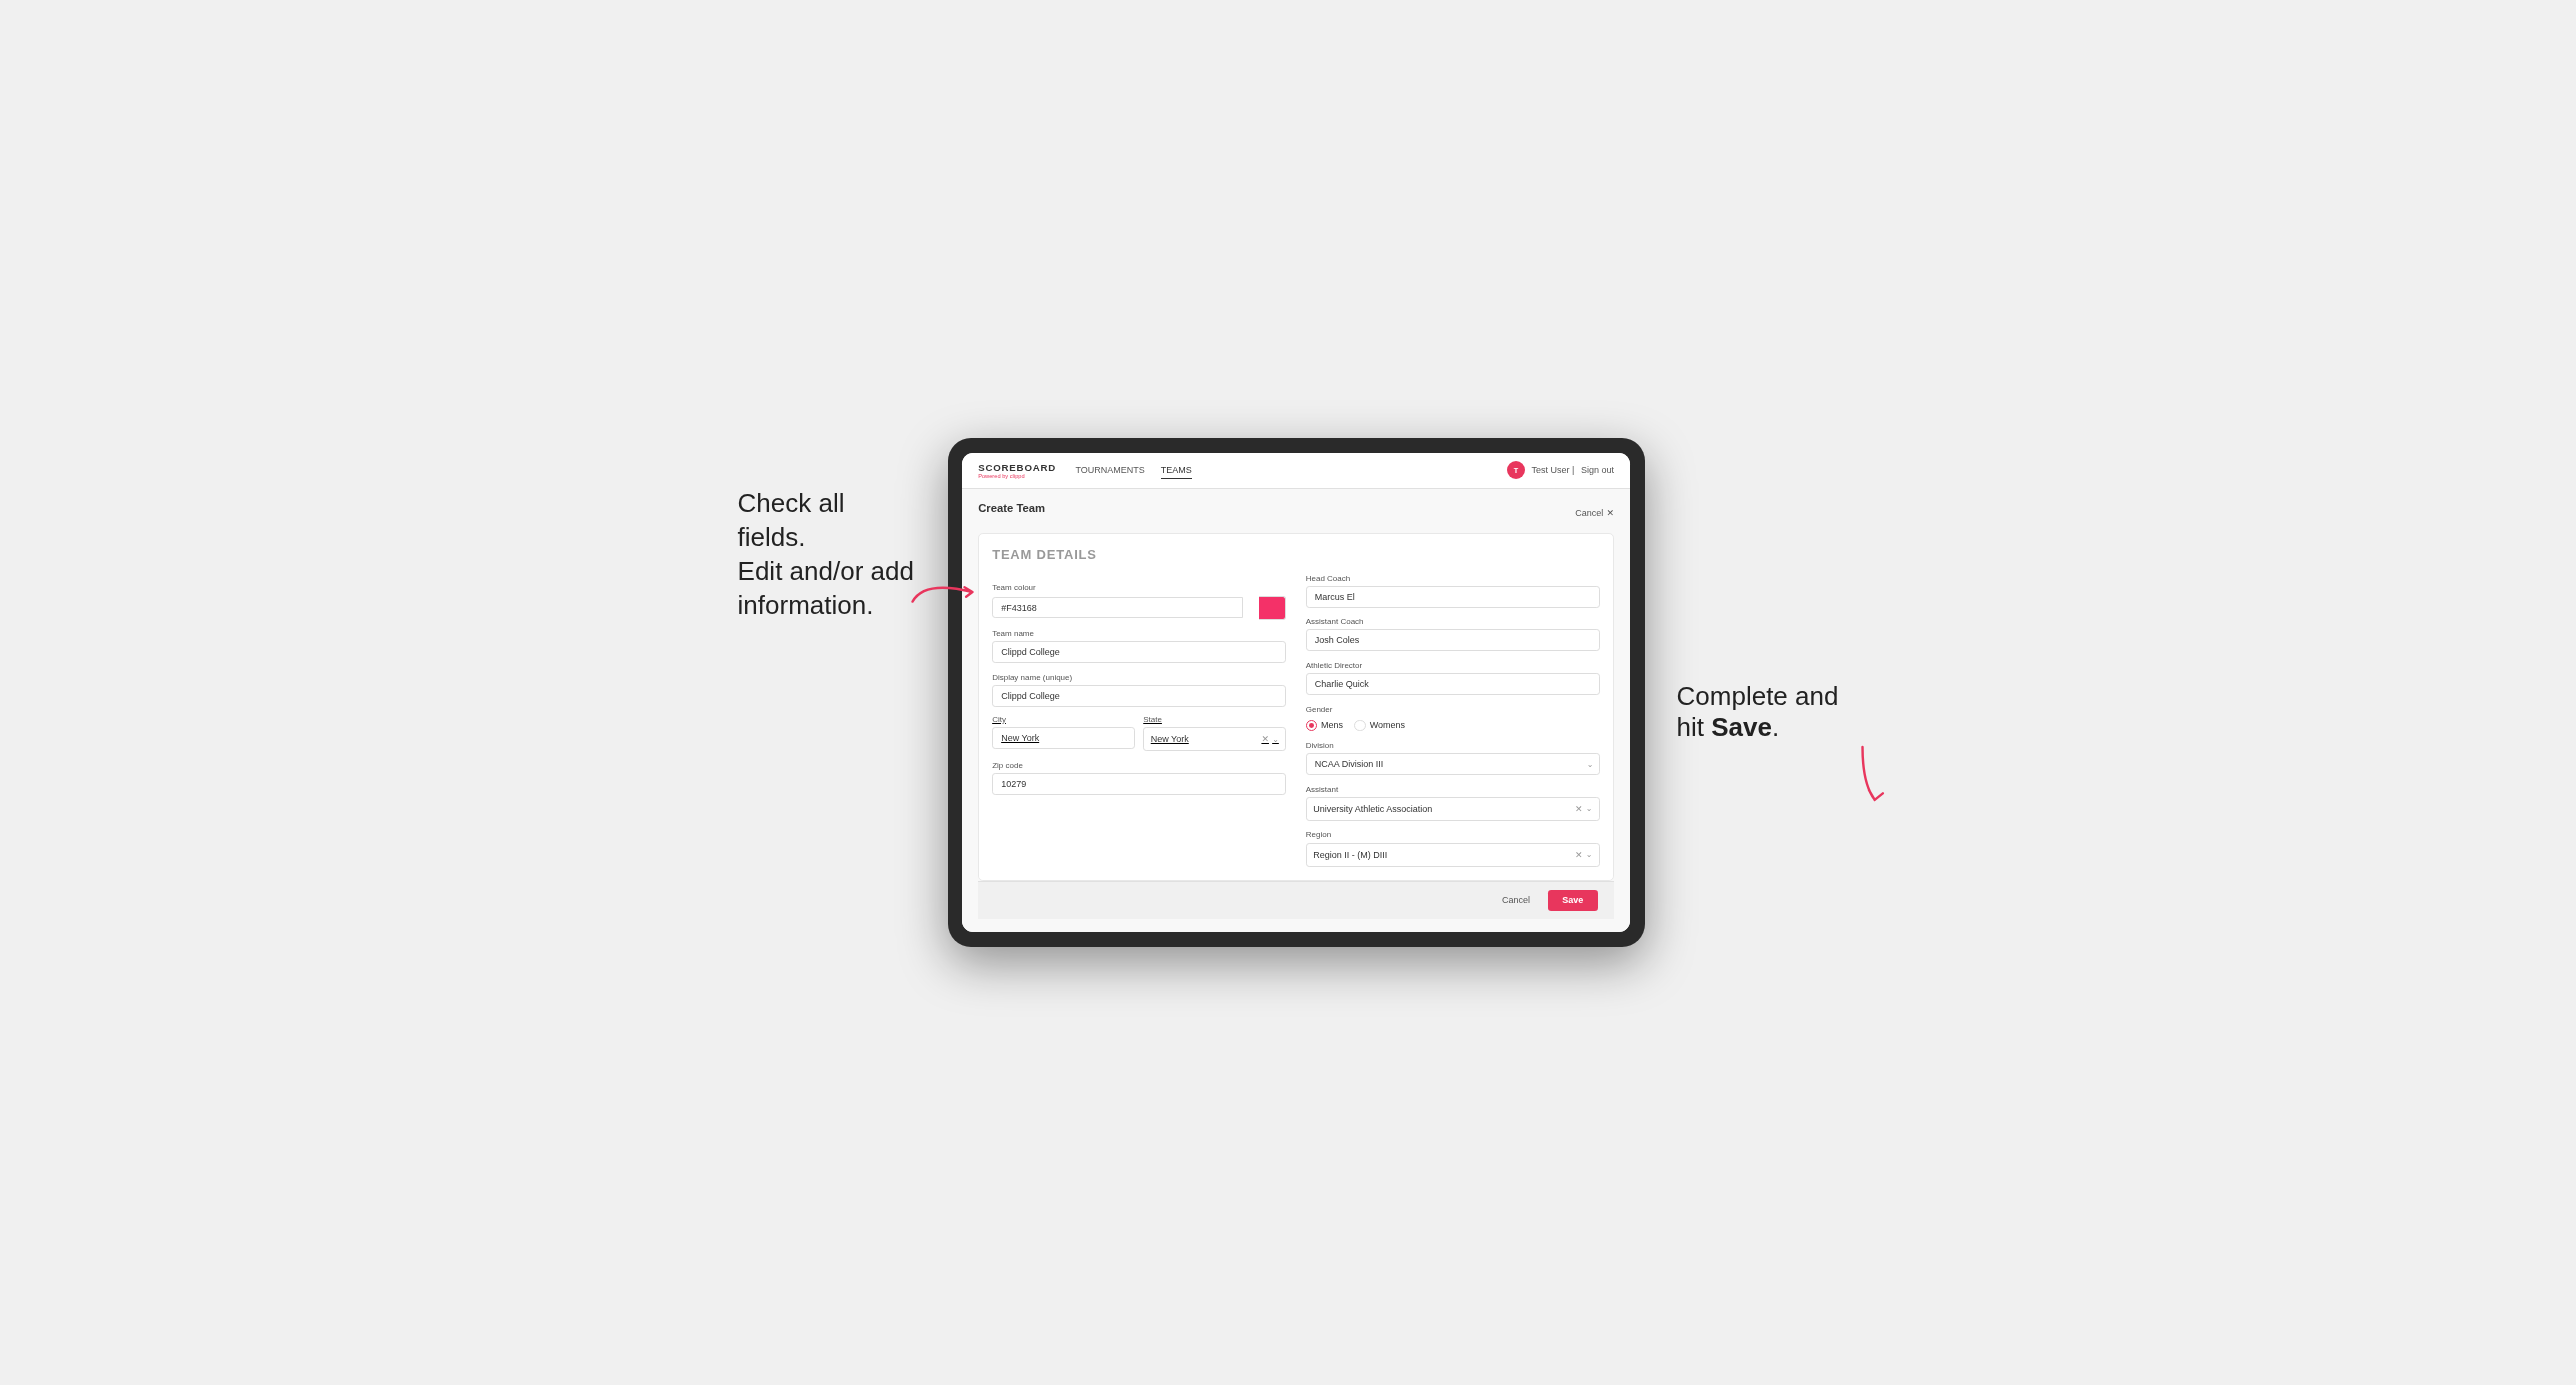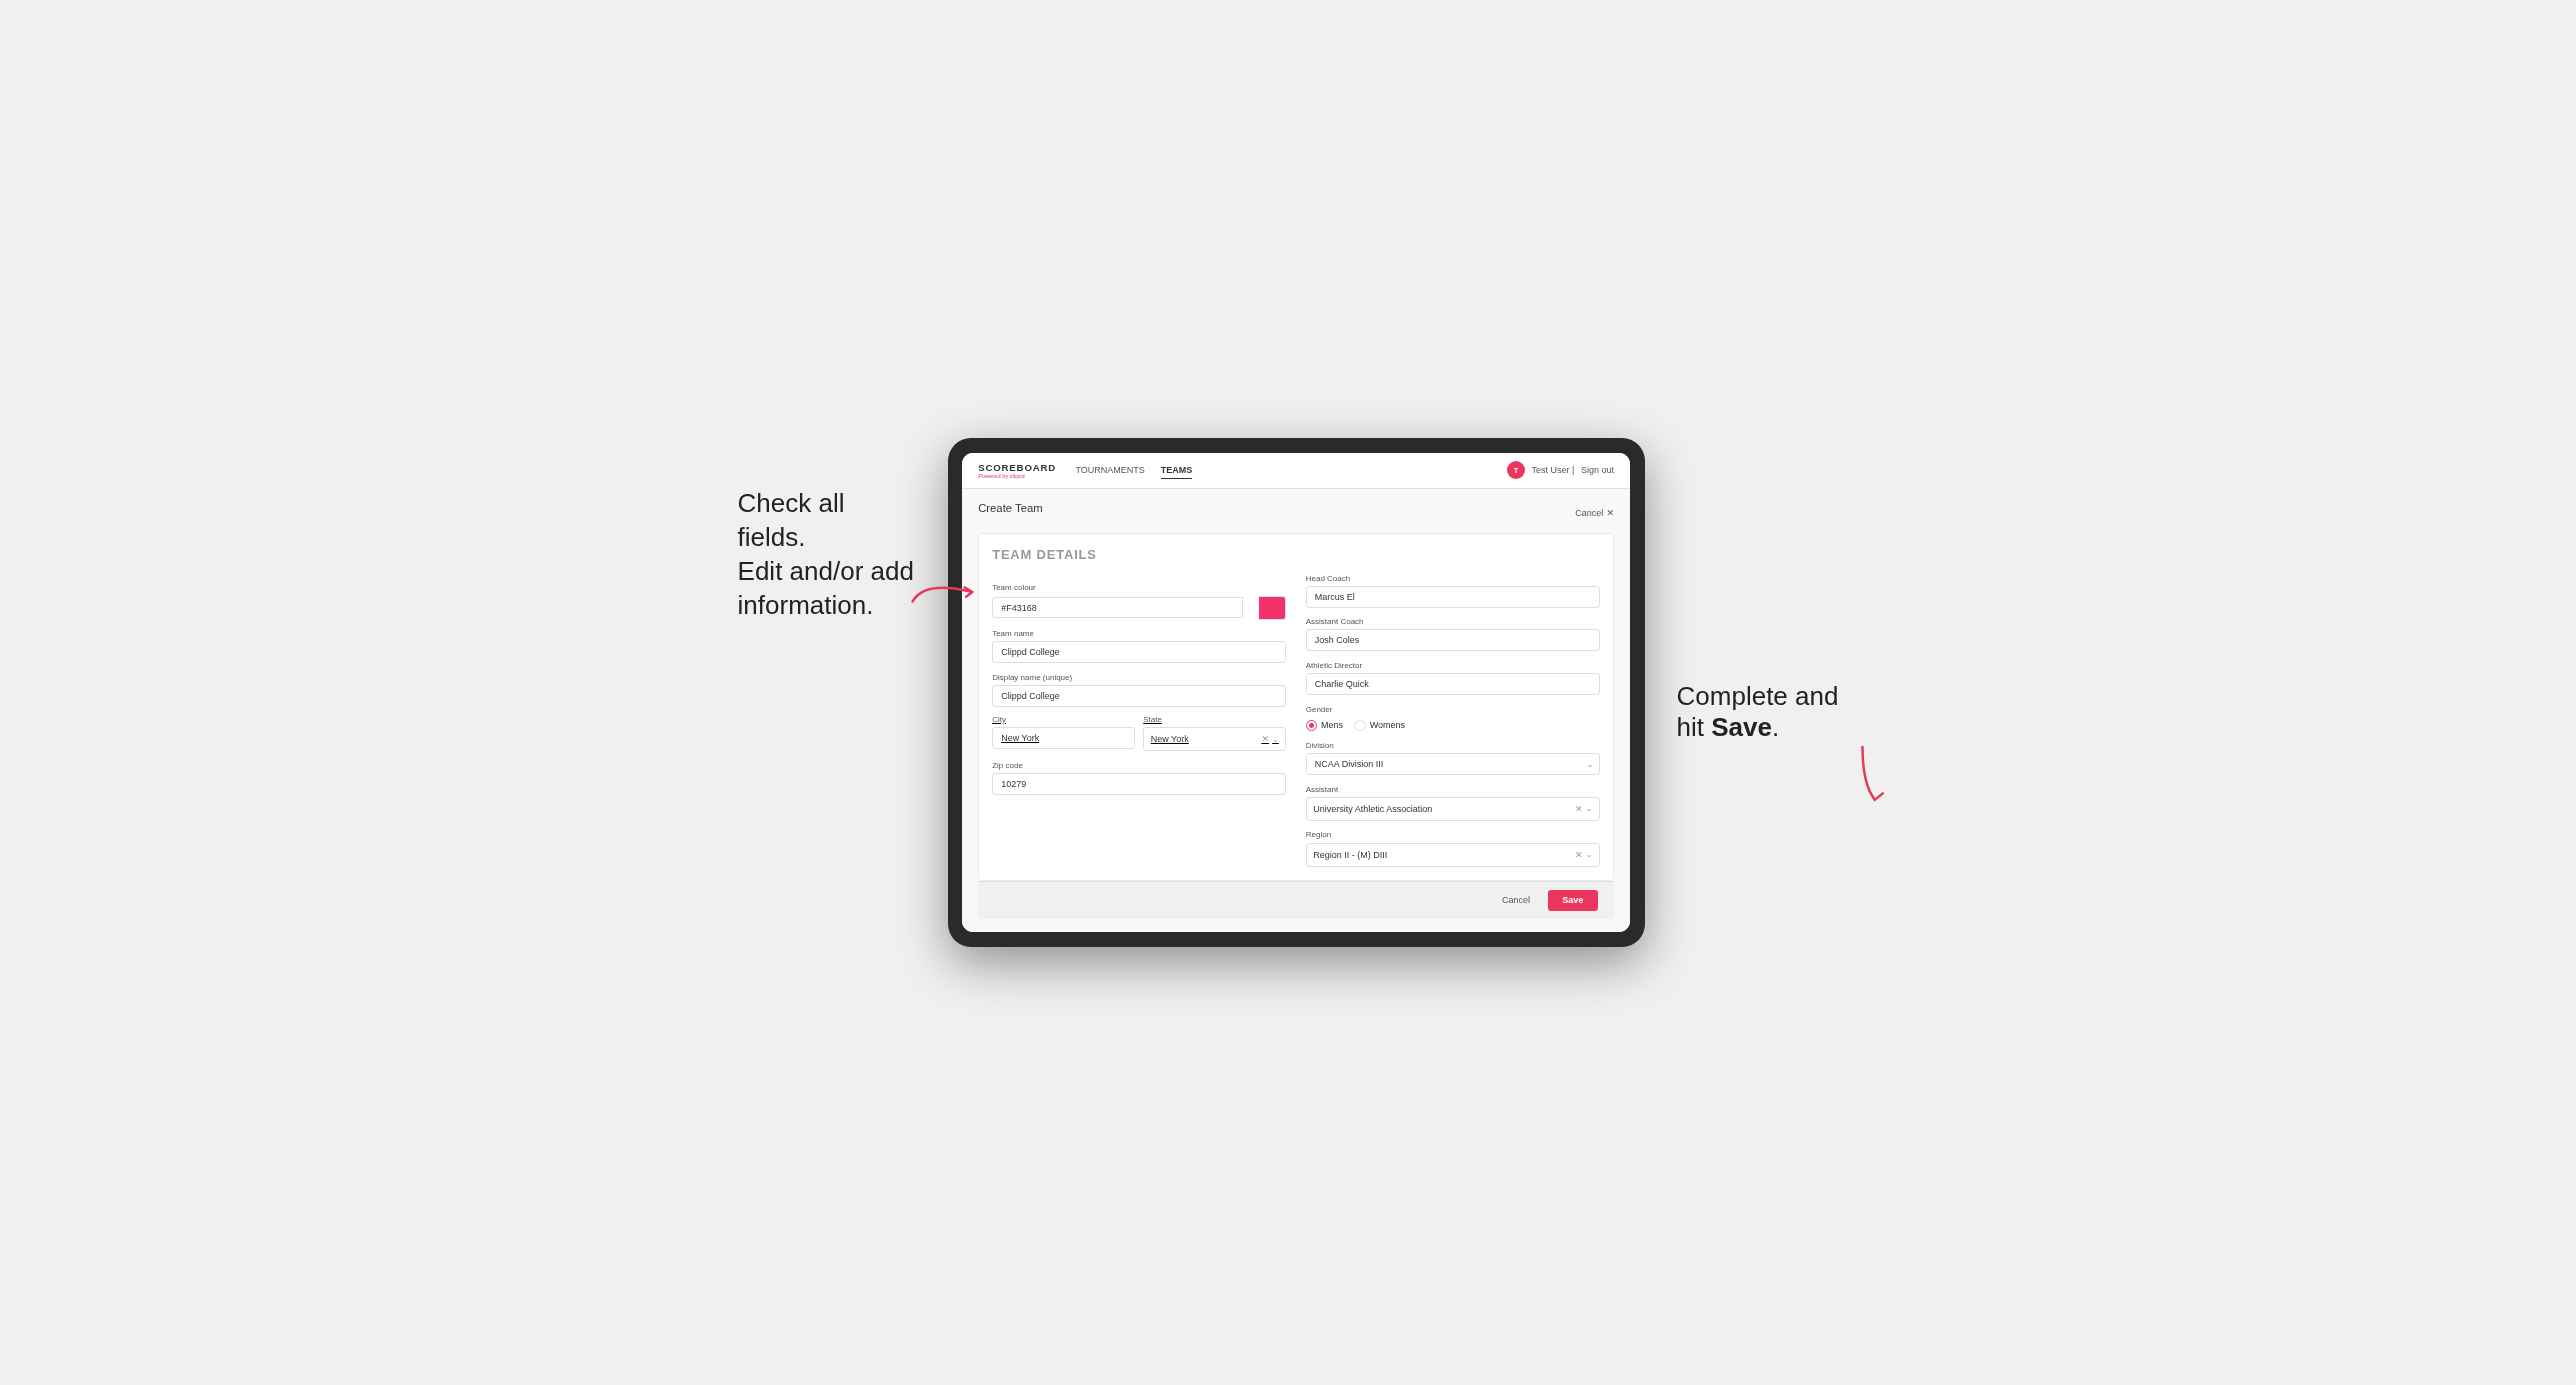--- a/index.html
+++ b/index.html
@@ -112,21 +112,21 @@
     .nav-link {
       font-size: 9px;
       color: #555;
       cursor: pointer;
       padding: 3.2px 0;
       text-decoration: none;
     }
 
     .nav-link.active {
       color: #333;
-      font-weight: 700;
+      font-weight: 400;
       border-bottom: 1.6px solid #333;
     }
 
     .nav-right {
       display: flex;
       align-items: center;
       gap: 6.5px;
       font-size: 9px;
       color: #555;
     }
@@ -152,21 +152,21 @@
 
     
     .content-area {
       padding: 13px 16px;
       background: #f8f8f8;
       min-height: 405px;
     }
 
     .page-title {
       font-size: 11.3px;
-      font-weight: 400;
+      font-weight: 700;
       color: #333;
       margin-bottom: 9.7px;
     }
 
     .cancel-bar {
       display: flex;
       justify-content: space-between;
       align-items: center;
       margin-bottom: 9.7px;
     }

